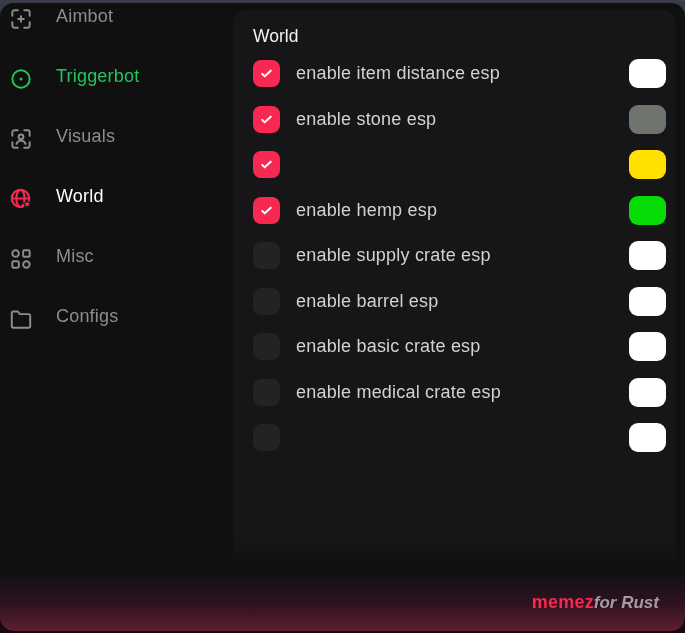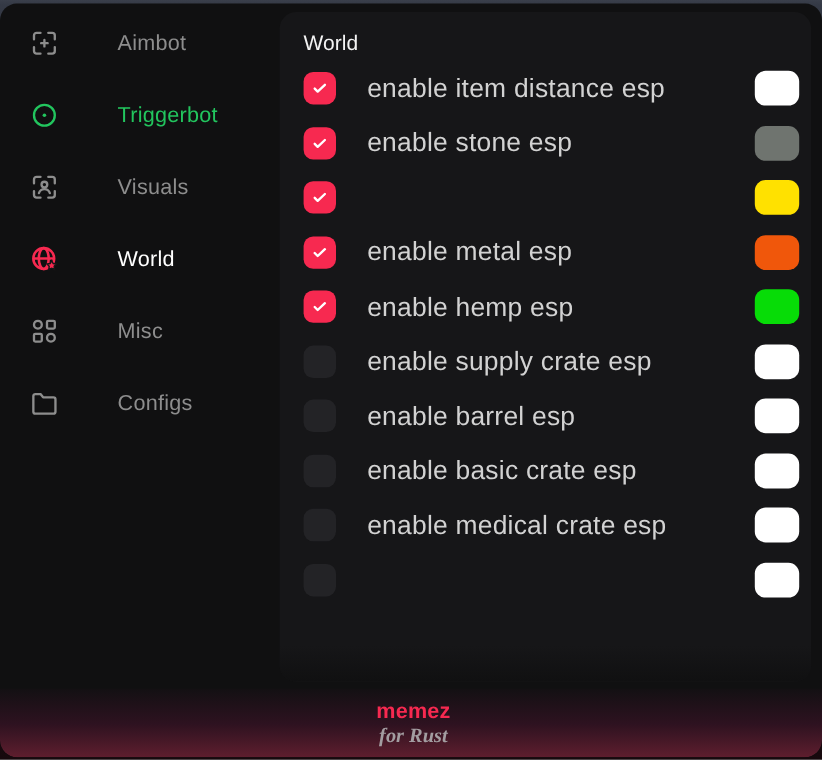--- a/index.html
+++ b/index.html
@@ -19,24 +19,23 @@
   }
 
   
   .sidebar {
     position: absolute; left: 0; top: 0; width: 233px; bottom: 60px;
     padding-top: 3px;
     box-sizing: border-box;
   }
   .side-item {
     height: 60px;
-    display: flex; align-items: center;
-    padding-left: 24px;
+    display: flex; align-items: flex-start;
+    padding-left: 8px;
     cursor: pointer;
-    gap: 26px;
   }
   .side-icon {
     width: 26px; height: 26px; flex: 0 0 26px;
     display: inline-flex; align-items: center; justify-content: center;
   }
   .side-icon svg { width: 26px; height: 26px; display: block; }
   .side-label {
     margin-left: 22px;
     font-size: 18px;
     letter-spacing: 0.2px;
@@ -69,22 +68,22 @@
   .checkbox {
     width: 27px; height: 27px; flex: 0 0 27px;
     border-radius: 8px;
     display: inline-flex; align-items: center; justify-content: center;
     cursor: pointer;
   }
   .checkbox.checked   { background: var(--accent, #f72950); }
   .checkbox.unchecked { background: #232326; }
   .checkbox svg { width: 17px; height: 17px; display: block; }
   .row-label {
-    margin-left: 26px;
-    font-size: 22px;
+    margin-left: 16px;
+    font-size: 18px;
     color: #d2d2d2;
     letter-spacing: 0.2px;
     white-space: nowrap;
   }
   .swatch {
     margin-left: auto;
     width: 37px; height: 29px;
     border-radius: 9px;
     cursor: pointer;
   }
@@ -92,37 +91,35 @@
     position: absolute; left: 0; right: 0; bottom: 0; height: 30px;
     background: linear-gradient(180deg, rgba(16,16,17,0) 0%, #101011 100%);
     pointer-events: none;
   }
 
   
   .footer {
     position: absolute; left: 0; right: 0; bottom: 0; height: 57px;
     border-radius: 0 0 14px 14px;
     background: linear-gradient(180deg, #131013 0%, #2e1220 52%, #5e1e2e 100%);
-    display: flex; align-items: center; justify-content: center;
+    display: flex; align-items: center; justify-content: flex-end;
     padding: 0 26px 0 30px;
     box-sizing: border-box;
-    flex-direction: column;
   }
   .brand {
     font-size: 18px;
     font-weight: 700;
     color: var(--accent, #f72950);
     letter-spacing: 0.2px;
   }
   .tagline {
     font-size: 17px;
     font-style: italic;
     font-weight: 600;
     color: #a39da1;
-    font-family: Liberation Serif, serif;
   }
 </style>
 </head>
 <body>
 
 <div class="window">
 
   <nav class="sidebar" id="sidebar">
       <div class="side-item normal">
         <span class="side-icon">
@@ -226,31 +223,20 @@
           <span class="swatch" style="background: rgb(255, 225, 0);"></span>
         </div>
         <div class="row">
           <span class="checkbox checked">
             <span>
               <svg viewBox="0 0 24 24" fill="none" stroke="#ffffff" stroke-width="2.8" stroke-linecap="round" stroke-linejoin="round">
                 <path d="M6 12.5l3.5 3.5L18 8"></path>
               </svg>
             </span>
           </span>
-          <span class="row-label">enable metal esp</span>
-          <span class="swatch" style="background: rgb(240, 87, 11);"></span>
-        </div>
-        <div class="row">
-          <span class="checkbox checked">
-            <span>
-              <svg viewBox="0 0 24 24" fill="none" stroke="#ffffff" stroke-width="2.8" stroke-linecap="round" stroke-linejoin="round">
-                <path d="M6 12.5l3.5 3.5L18 8"></path>
-              </svg>
-            </span>
-          </span>
           <span class="row-label">enable hemp esp</span>
           <span class="swatch" style="background: rgb(7, 220, 7);"></span>
         </div>
         <div class="row">
           <span class="checkbox unchecked"></span>
           <span class="row-label">enable supply crate esp</span>
           <span class="swatch" style="background: rgb(255, 255, 255);"></span>
         </div>
         <div class="row">
           <span class="checkbox unchecked"></span>

